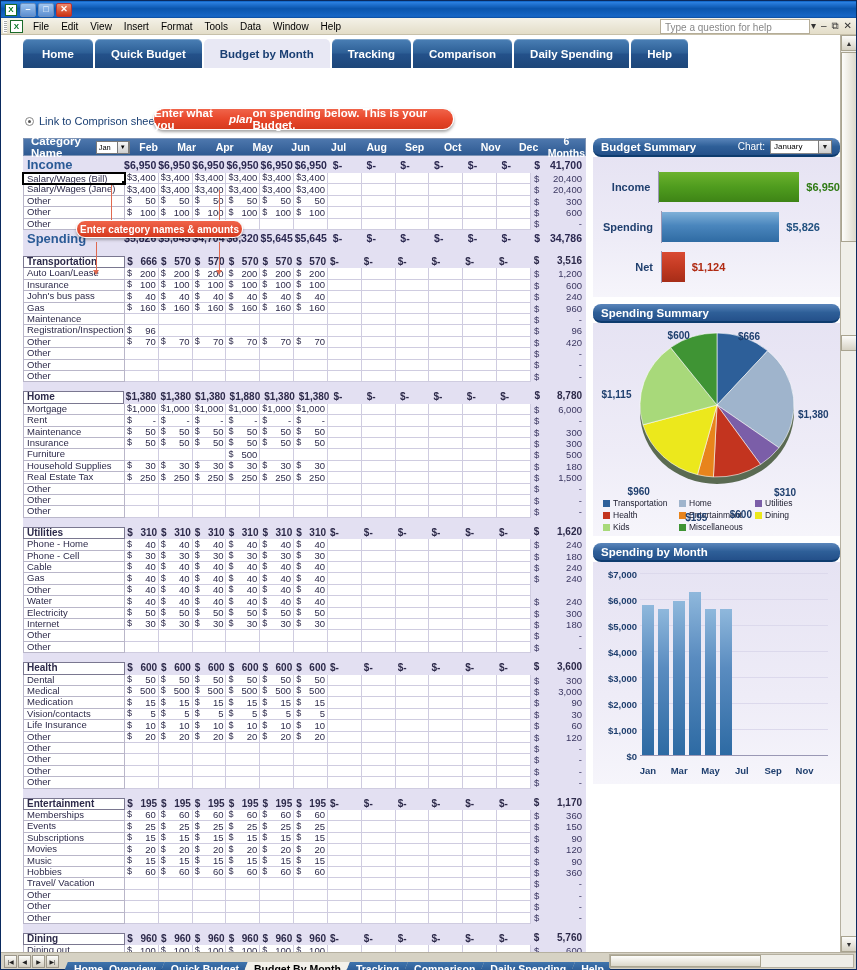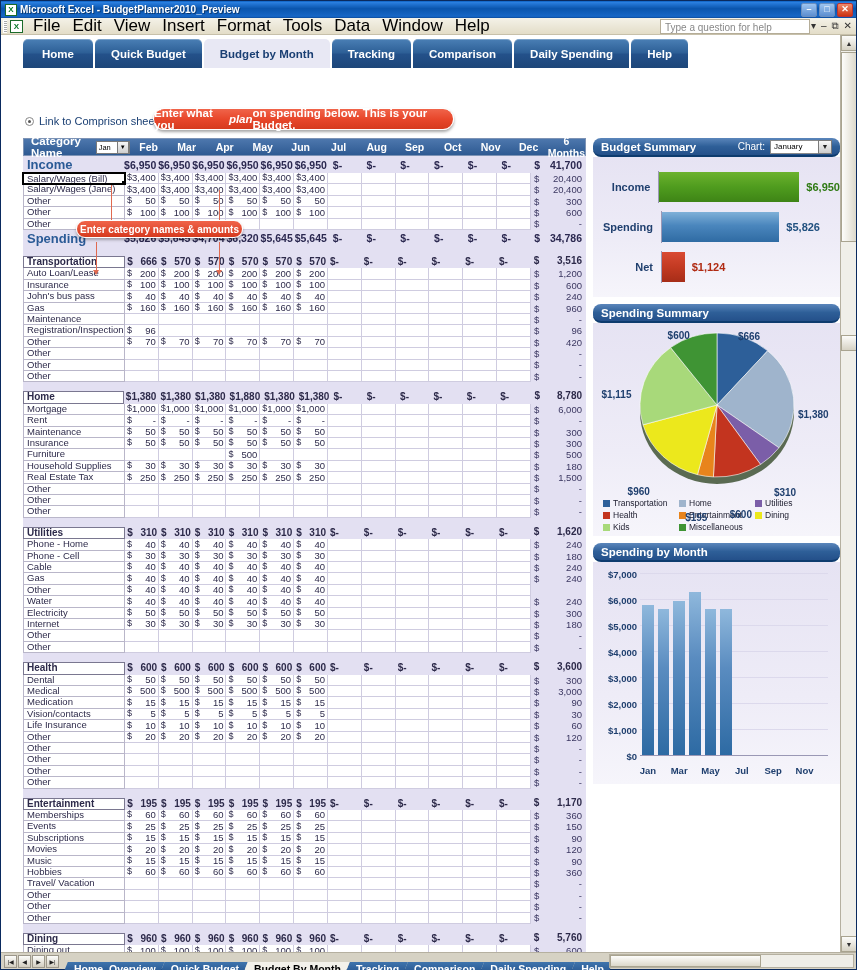--- a/index.html
+++ b/index.html
@@ -33,21 +33,21 @@
   .wbtn.close { background:linear-gradient(to bottom,#f08a6a,#cc3311); border-color:#b33; }
 
   
   .menubar { height:17px; background:linear-gradient(to bottom,#f4f2e8,#e3ddc8);
              display:flex;align-items:center; border-bottom:1px solid #c7c0aa; flex:0 0 auto; position:relative;}
   .gripper { width:4px;height:13px;margin:0 3px 0 2px;
              background:repeating-linear-gradient(to bottom,#fff 0 1px,#aaa 1px 2px);
              border-left:1px solid #fff; }
   .menuicon{ width:13px;height:13px;margin-right:4px;background:#fff;border:1px solid #1a6b2a;
              display:flex;align-items:center;justify-content:center;font-size:8px;color:#0a7a2a;font-weight:bold;}
-  .menubar .mi { padding:1px 6px; font-size:17px; color:#000; }
+  .menubar .mi { padding:1px 6px; font-size:10px; color:#000; }
   .helpbox { position:absolute; right:46px; top:1px; width:150px; height:15px;
              border:1px solid #b5ad98; background:#fff; font-size:10px; color:#888;
              padding:1px 4px; line-height:13px; }
   .mwbtns { position:absolute; right:4px; top:2px; display:flex; gap:5px; font-size:10px; color:#333;}
 
   
   .sheetwrap { flex:1 1 auto; position:relative; background:#fff; overflow:hidden; }
   .sheet { position:absolute; inset:0 16px 0 0; background:#fff; overflow:hidden; }
 
   
@@ -206,21 +206,20 @@
   .hthumb { position:absolute; left:0; top:0; height:100%; width:62%;
             background:linear-gradient(to bottom,#fdfdfb,#dcd8ca); border:1px solid #a9a490;}
 </style>
 </head>
 <body>
 
 <div id="app">
 
   <div class="titlebar">
     <div class="xlicon">X</div>
-    <div class="ttl">Microsoft Excel - BudgetPlanner2010_Preview</div>
     <div class="wbtns">
       <div class="wbtn">–</div>
       <div class="wbtn">□</div>
       <div class="wbtn close">✕</div>
     </div>
   </div>
 
   <div class="menubar">
     <div class="gripper"></div>
     <div class="menuicon">X</div>

